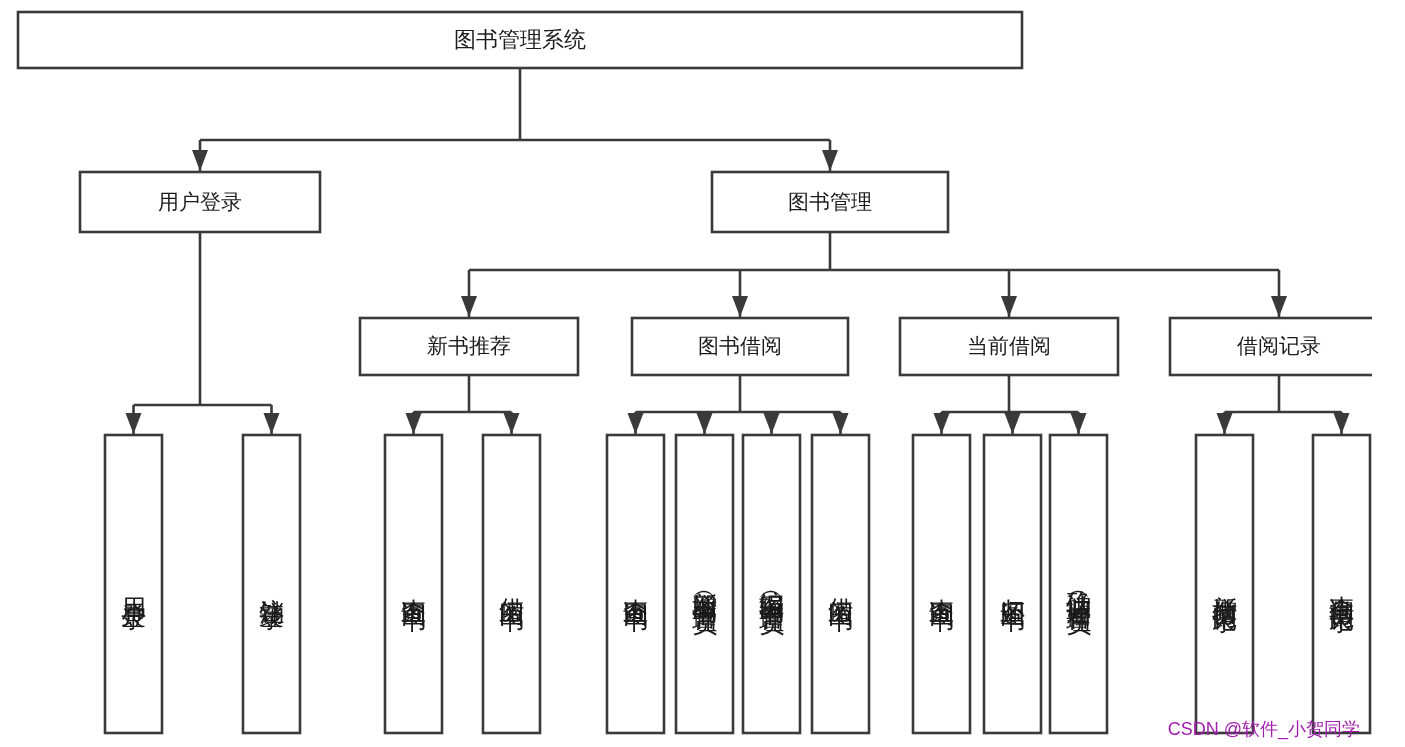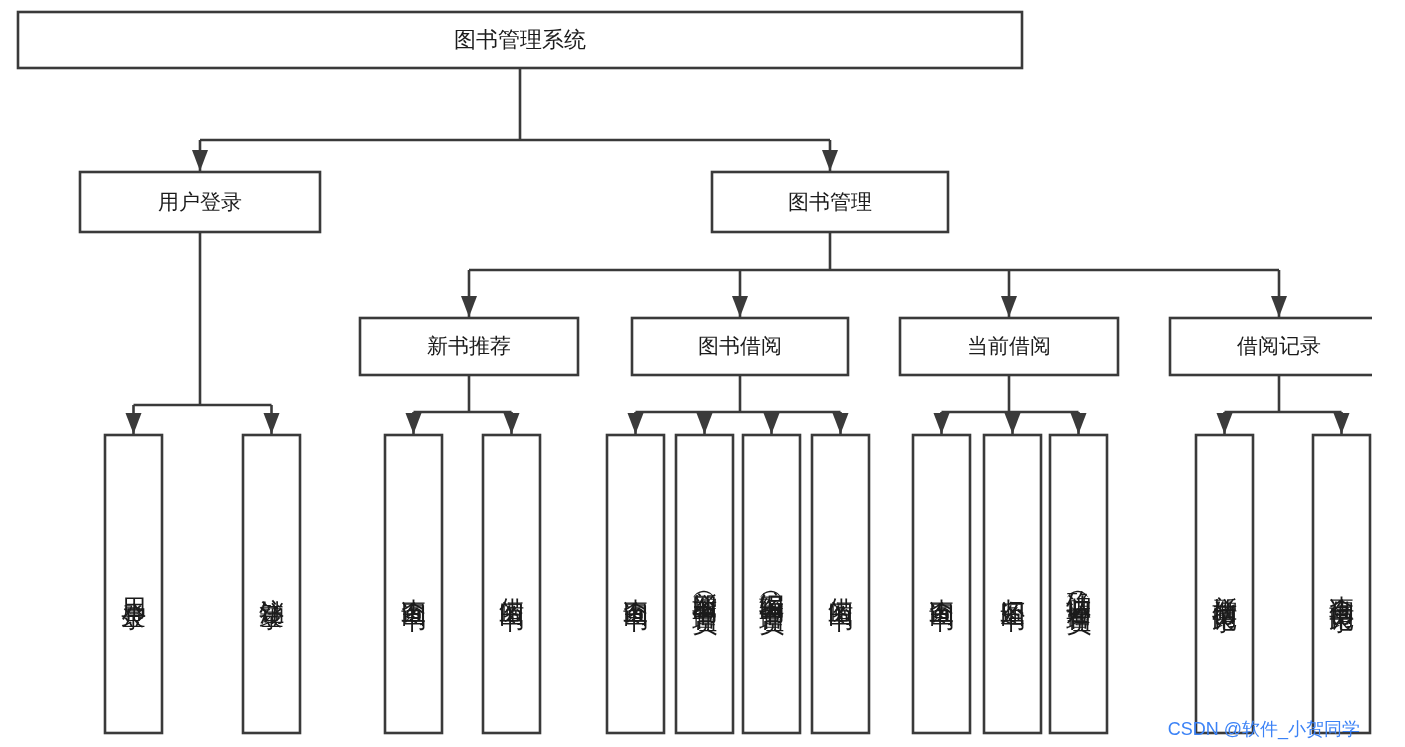--- a/index.html
+++ b/index.html
@@ -70,21 +70,21 @@
     letter-spacing: 3px;
     color: #1b1b1b;
     white-space: nowrap;
   }
   .watermark {
     position: absolute;
     right: 12px;
     bottom: 6px;
     font-family: "Liberation Sans", "DejaVu Sans", sans-serif;
     font-size: 18px;
-    color: #3b82f6;
+    color: #a21caf;
     white-space: nowrap;
     pointer-events: none;
   }
 </style>
 </head>
 <body>
 
 <div id="diagram-root">
 
   <svg class="diagram-canvas" viewBox="0 0 1405 747">

